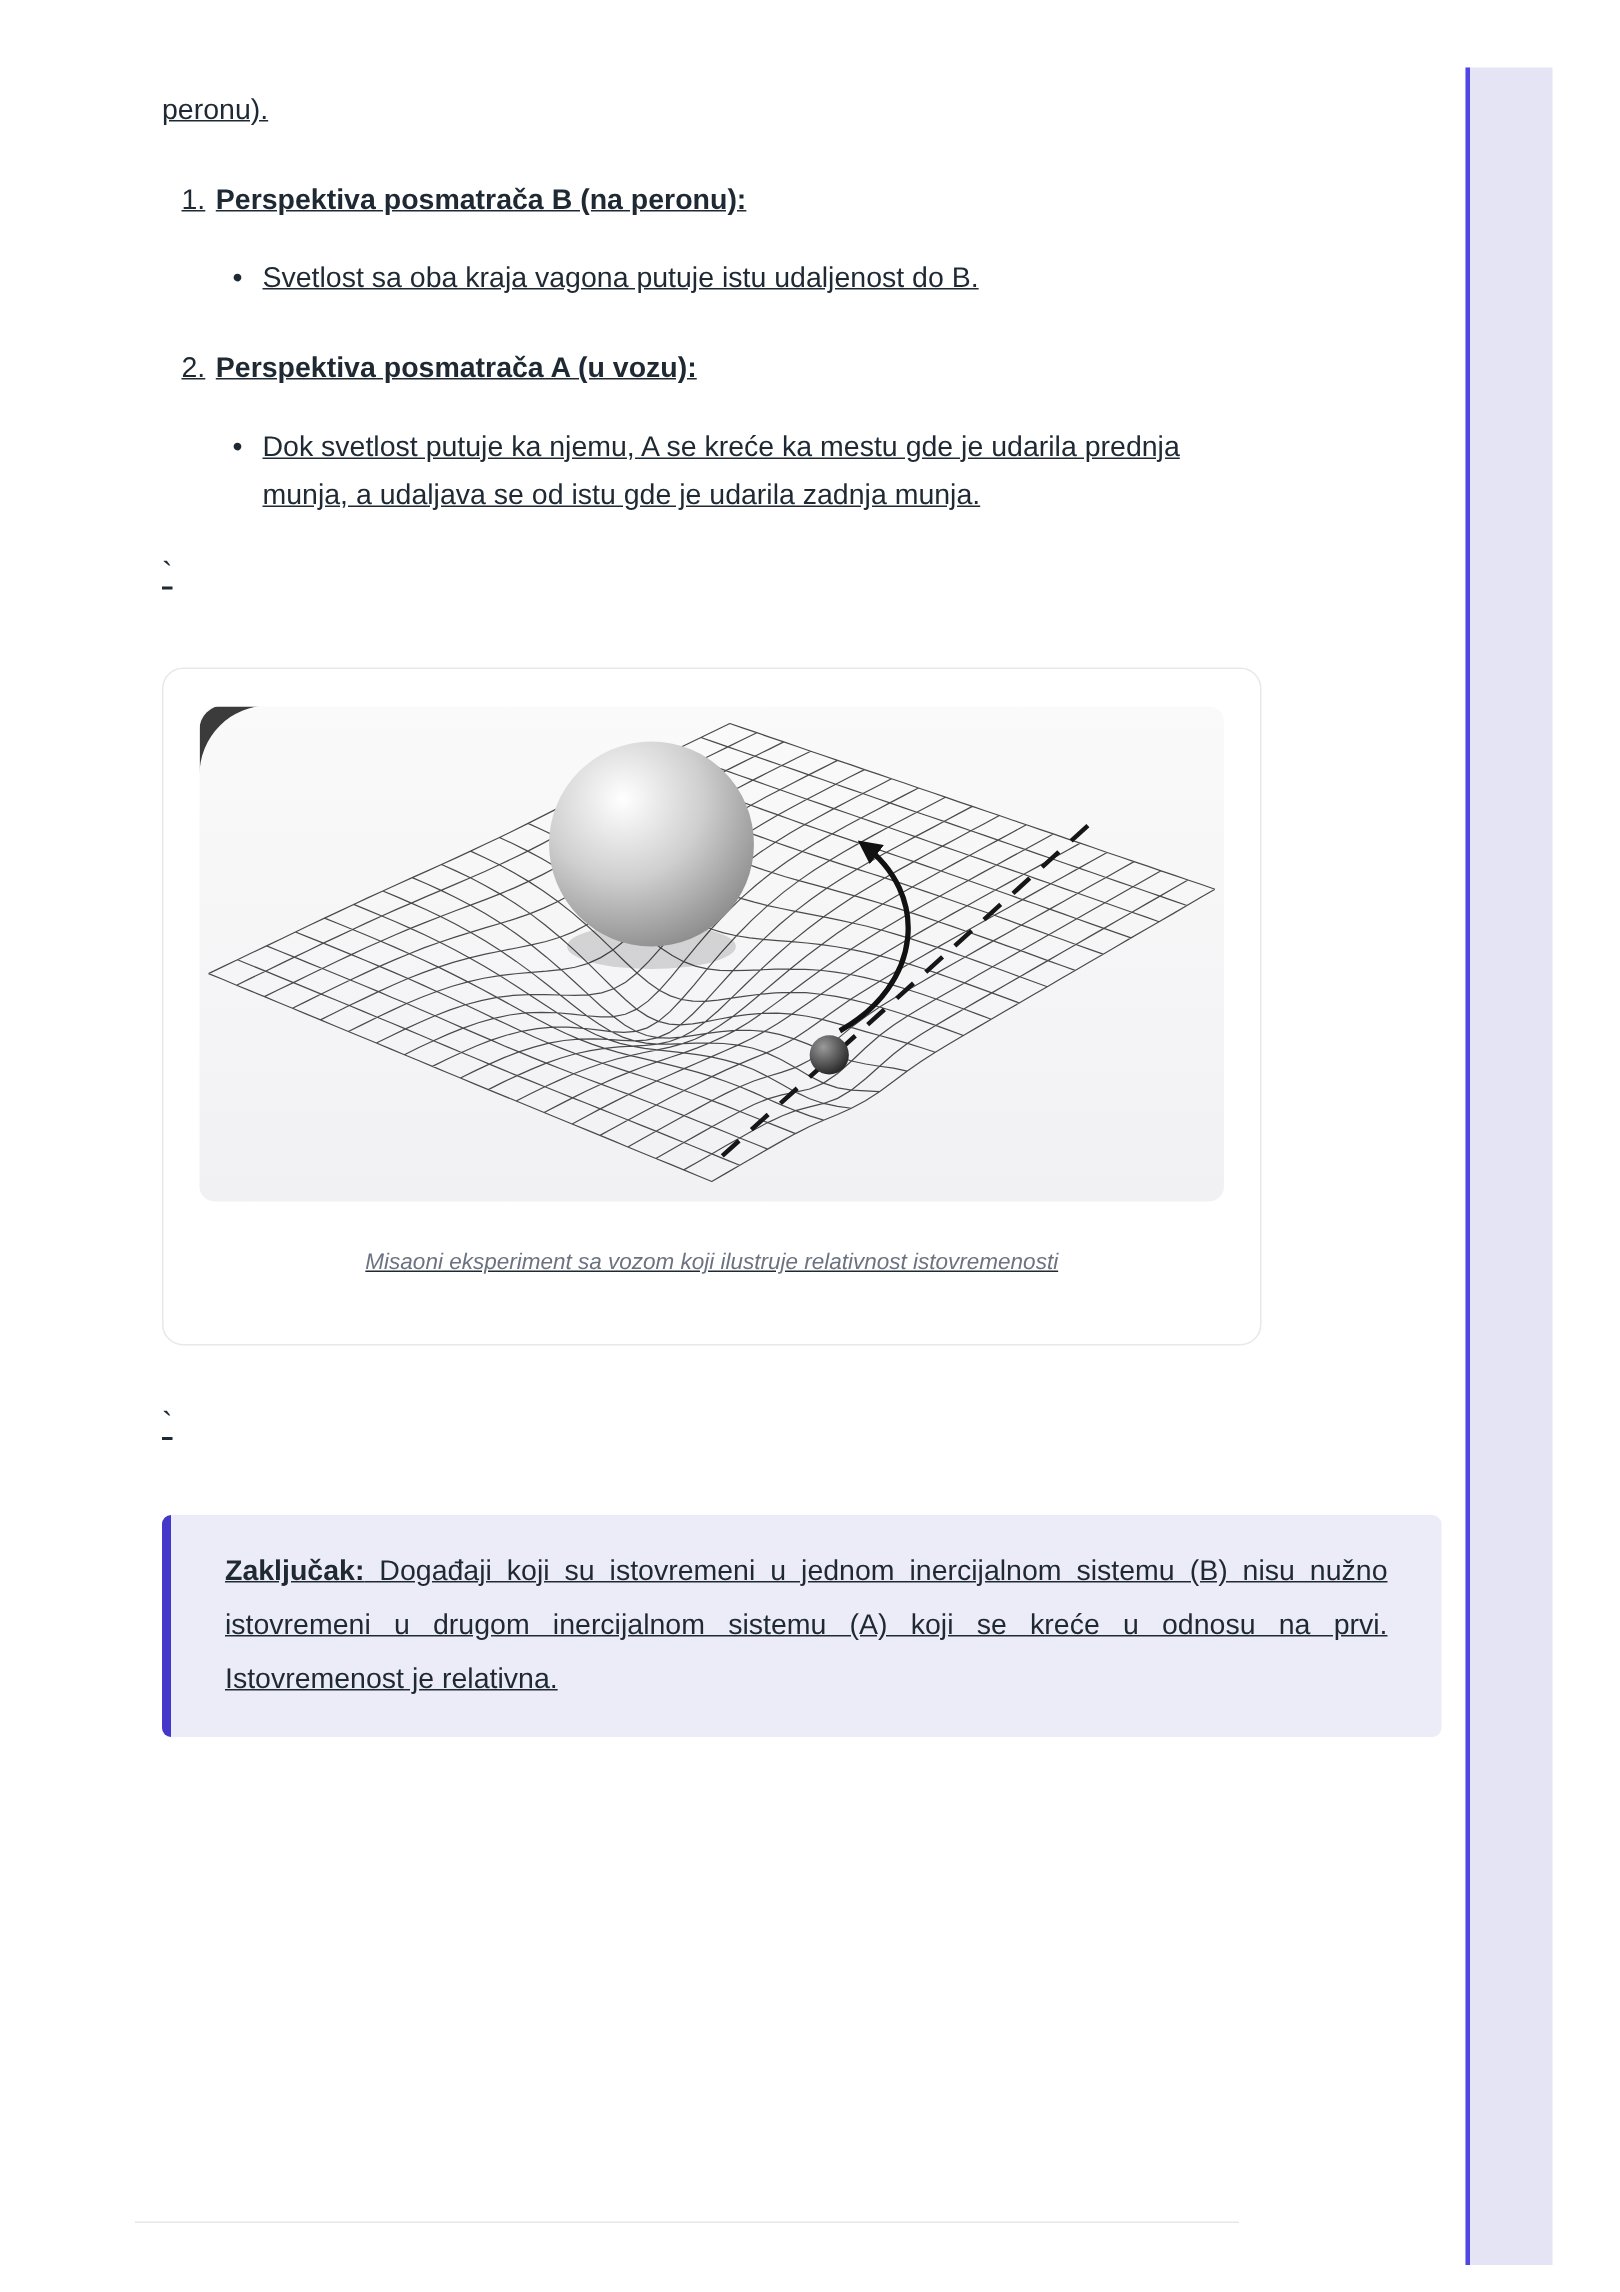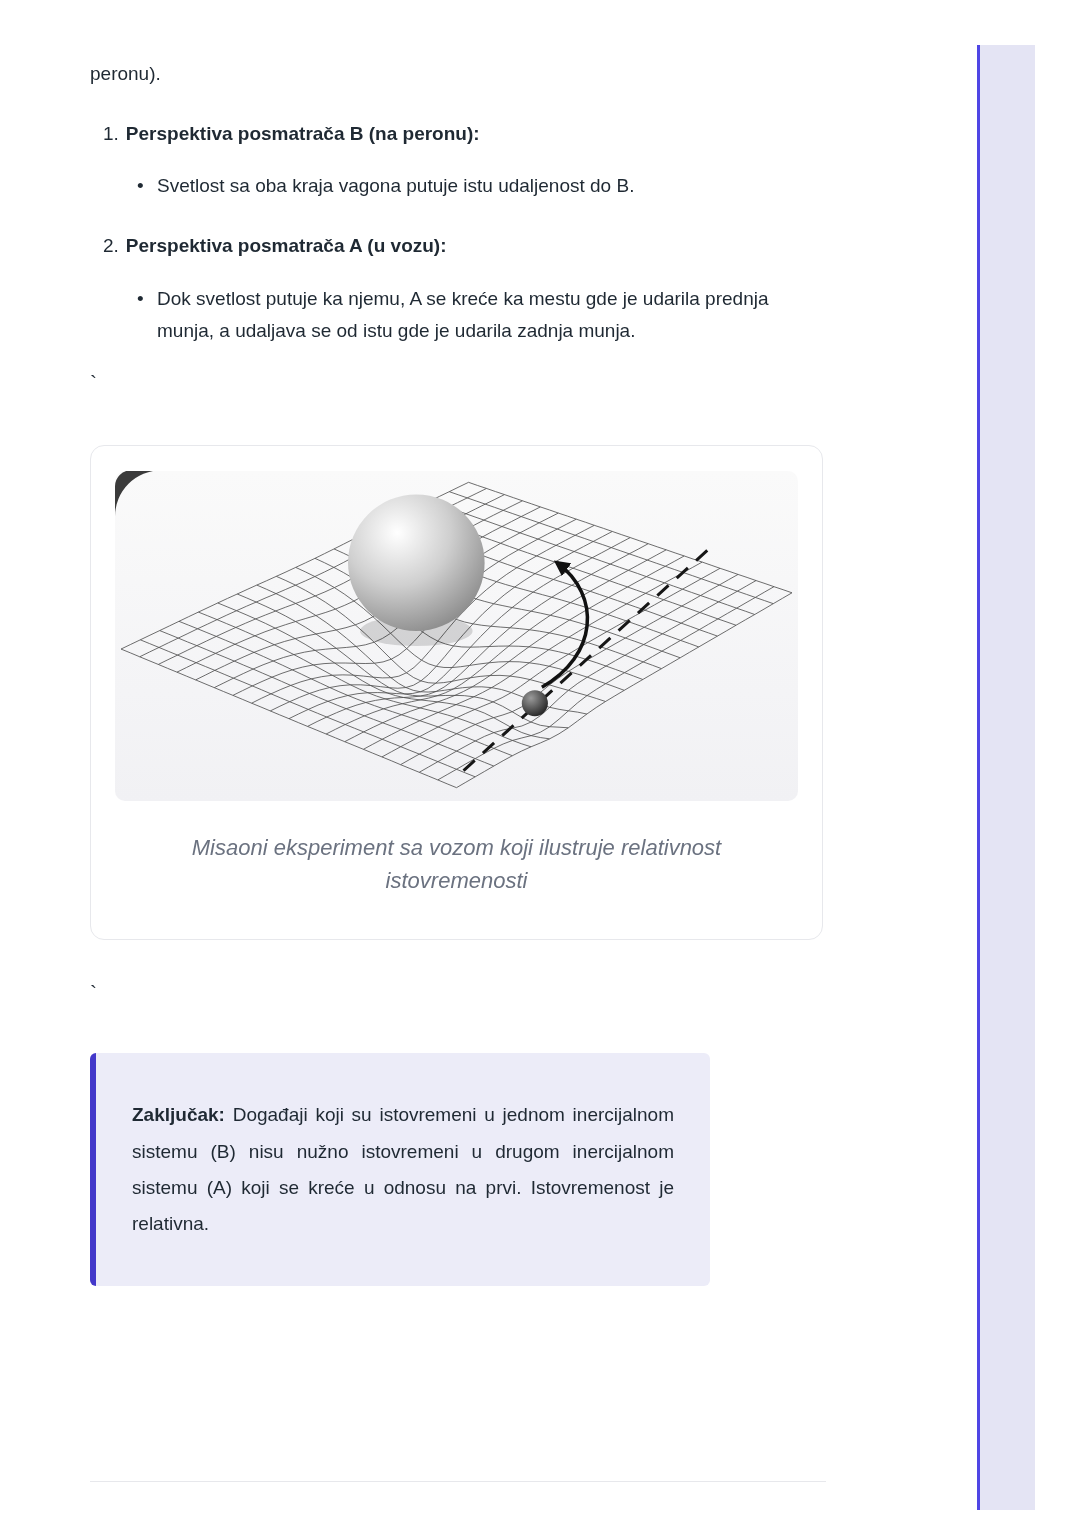--- a/index.html
+++ b/index.html
@@ -12,21 +12,21 @@
     --caption:#6b7280;
     --border:#e7e8ec;
   }
   *{box-sizing:border-box;}
   body{margin:0;background:#ffffff;font-family:"Liberation Sans",sans-serif;}
   .page{position:relative;width:1080px;height:1528px;background:#fff;overflow:hidden;color:var(--text);}
 
   .side-strip{position:absolute;right:45px;top:45px;width:58px;height:1465px;
     background:var(--strip-bg);border-left:3px solid var(--strip-line);}
 
-  .content{position:absolute;left:90px;top:58px;width:737px;font-size:19px;line-height:1.72;}
+  .content{position:absolute;left:108px;top:58px;width:737px;font-size:19px;line-height:1.72;text-decoration:underline;}
 
   .frag{margin:0;}
 
   .sec-head{margin-top:27px;padding-left:13px;}
   .sec-num{margin-right:7px;}
   .sec-title{font-weight:700;}
 
   .bullets{list-style:none;margin:20px 12px 0 0;padding:0 0 0 45px;}
   .bullet{position:relative;padding-left:22px;margin:13px 0;}
   .bullet::before{content:"\2022";position:absolute;left:2px;top:0;}
@@ -34,26 +34,26 @@
   .b-italic{font-style:italic;}
 
   .tick{margin:22px 0 0 0;font-size:21px;line-height:1.2;}
   .tick2{margin-top:40px;}
 
   .figure-card{margin-top:50px;width:733px;border:1px solid var(--border);border-radius:14px;
     padding:25px 24px 42px;background:#fff;}
   .figure-image{position:relative;height:330px;border-radius:10px;overflow:hidden;
     background:linear-gradient(#fafafa,#f1f1f4);}
   .figure-image svg{display:block;width:100%;height:100%;}
-  .figure-caption{margin:30px 10px 0;text-align:center;font-style:italic;font-size:22px;
+  .figure-caption{margin:30px 10px 0;text-align:center;font-style:italic;font-size:15px;
     color:var(--caption);line-height:1.5;}
 
-  .callout{margin-top:48px;width:620px;background:var(--callout-bg);
+  .callout{margin-top:48px;width:853px;background:var(--callout-bg);
     border-left:6px solid var(--accent);border-radius:6px;
-    padding:44px 36px;text-align:justify;line-height:1.9;}
+    padding:20px 36px;text-align:justify;line-height:1.9;}
   .callout-label{font-weight:700;}
 
   .footer-rule{position:absolute;left:90px;top:1481px;width:736px;height:1px;background:var(--border);}
   .footer-credit{position:absolute;right:66px;top:1539px;font-size:13px;color:var(--muted);z-index:2;}
 </style>
 </head>
 <body>
 
 <div class="page">
 

